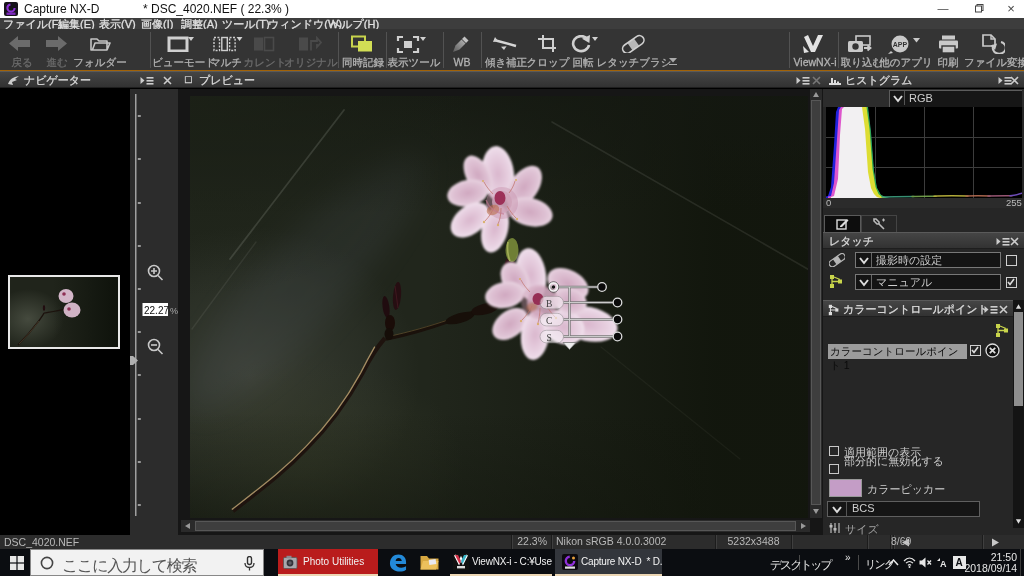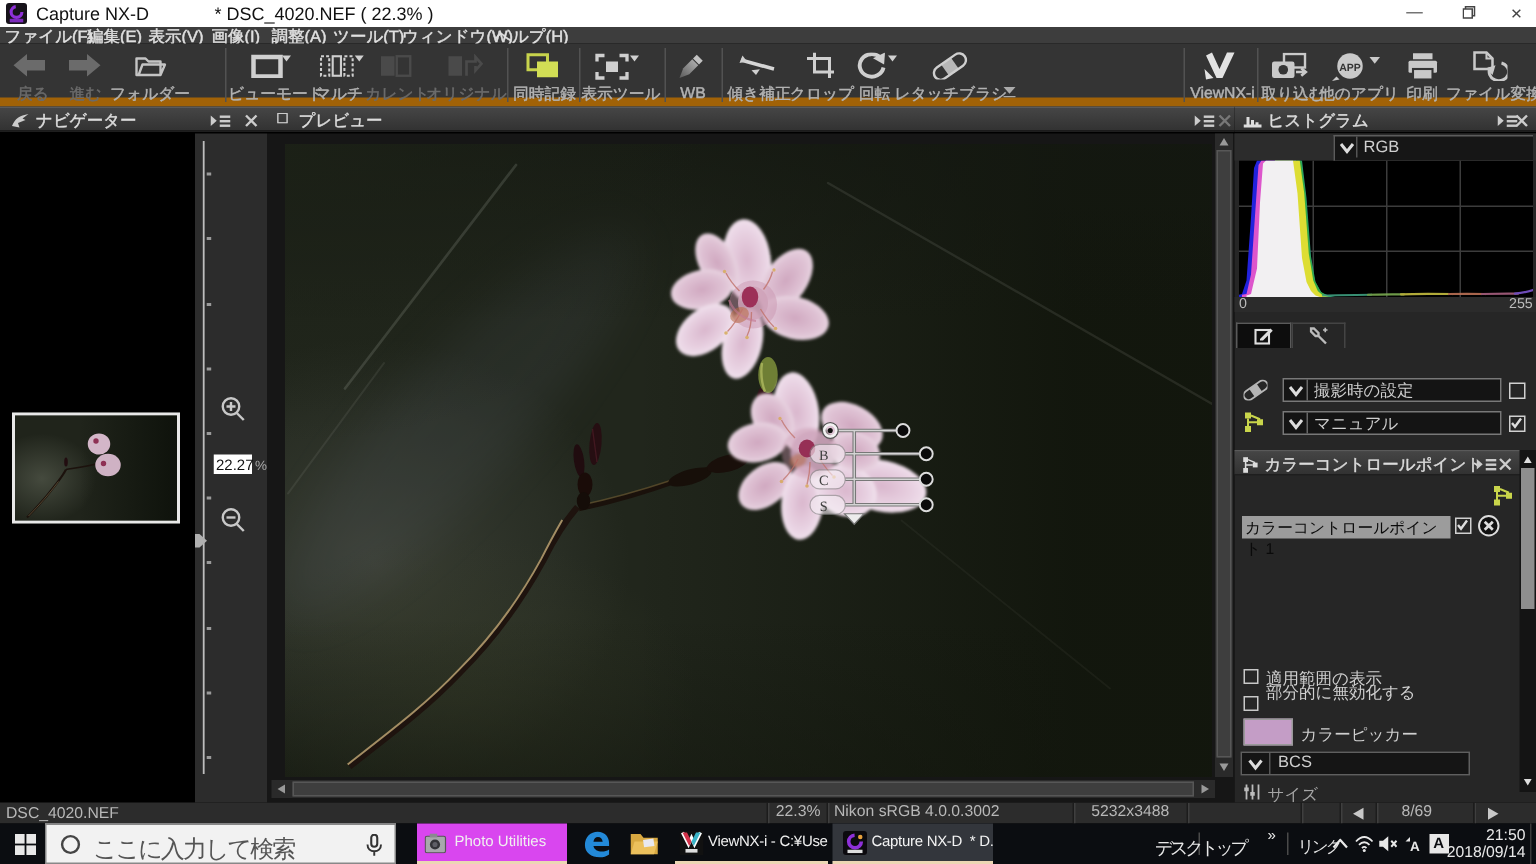--- a/index.html
+++ b/index.html
@@ -6,21 +6,21 @@
 .abs{position:absolute}
 #stage{position:absolute;left:0;top:0;width:1024px;height:576px}
 
 #titlebar{left:0;top:0;width:1024px;height:18px;background:#fff;color:#111;font-size:12px}
 #titlebar .t{position:absolute;left:24px;top:2px;letter-spacing:0}
 .wbtn{position:absolute;top:0;width:30px;height:17px;color:#444;text-align:center;font-size:11px;line-height:17px}
 
 #menubar{left:0;top:18px;width:1024px;height:11px;background:#3d3d3d;color:#e0e0e0;font-size:11px}
 #menubar span{position:absolute;top:-1px;white-space:nowrap;-webkit-text-stroke:0.3px #e0e0e0}
 
-#toolbar{left:0;top:29px;width:1024px;height:42px;background:#343434;border-bottom:6px solid #a16207}
+#toolbar{left:0;top:29px;width:1024px;height:42px;background:#343434;border-bottom:1px solid #a16207}
 .tlab{position:absolute;top:27px;font-size:10.5px;color:#b2b2b2;white-space:nowrap;transform:translateX(-50%);-webkit-text-stroke:0.3px #b2b2b2}
 .tlab.dis{color:#6b6b6b;-webkit-text-stroke:0.3px #6b6b6b}
 .tsep{position:absolute;top:3px;width:1px;height:36px;background:#525252}
 .ticon{position:absolute}
 
 .phead{position:absolute;height:17px;background:linear-gradient(#454545,#323232);border-top:1px solid #5a5a5a;border-bottom:1px solid #1e1e1e;color:#dcdcdc;font-size:11px}
 .phead .nm{position:absolute;top:1px;white-space:nowrap;-webkit-text-stroke:0.3px #dcdcdc}
 .pmenu{position:absolute;top:3px;width:16px;height:11px;color:#ccc}
 .px{position:absolute;top:2px;font-size:11px;color:#ccc}
 #navblack{left:0;top:89px;width:130px;height:446px;background:#000}
@@ -547,20 +547,32 @@
           <path d="M4 8 L11 1 12.5 2.5 6 9 4 9 Z" fill="#ddd"></path>
         </svg>
   </div>
   <div class="abs" style="left:38px;top:126px;width:36px;height:17px;background:#262626;border:1px solid #444;border-bottom:none">
     <svg class="abs" style="left:11px;top:2px" width="13" height="12" viewBox="0 0 13 12">
           <path d="M3 1 L6 4 6 6 4 6 1 3 1 1 Z M6 6 L11 11" stroke="#bbb" stroke-width="1.6" fill="none"></path>
           <path d="M9 2 L12 2 M10.5 0.5 L10.5 3.5" stroke="#bbb" stroke-width="1.1"></path>
         </svg>
   </div>
 
+  <div class="phead" style="left:0;top:143px;width:201px">
+    <span class="nm" style="left:6px">レタッチ</span>
+    <svg class="pmenu" style="left:172px" width="15" height="11" viewBox="0 0 15 11">
+          <path d="M1 2 L5 5.5 1 9 Z" fill="#ccc"></path>
+          <rect x="7" y="2" width="7" height="1.6" fill="#ccc"></rect>
+          <rect x="7" y="5" width="7" height="1.6" fill="#ccc"></rect>
+          <rect x="7" y="8" width="7" height="1.6" fill="#ccc"></rect>
+        </svg>
+    <svg class="px" style="left:187px;top:4px" width="9" height="9" viewBox="0 0 9 9">
+          <path d="M1 1 L8 8 M8 1 L1 8" stroke="#ccc" stroke-width="1.6"></path>
+        </svg>
+  </div>
 
   <svg class="abs" style="left:6px;top:164px" width="16" height="14" viewBox="0 0 16 14">
         <g transform="rotate(-35 8 7)">
           <rect x="-1" y="4" width="18" height="6.5" rx="3.2" fill="none" stroke="#b5b5b5" stroke-width="1.2"></rect>
           <rect x="5" y="4" width="6" height="6.5" fill="#b5b5b5"></rect>
         </g>
       </svg>
   <div class="abs" style="left:32px;top:163px;width:146px;height:16px;background:#141414;border:1px solid #787878">
     <svg class="abs" style="left:3px;top:4px" width="10" height="8" viewBox="0 0 10 8">
           <path d="M1 1 L5 6 9 1" fill="none" stroke="#ddd" stroke-width="2"></path>
@@ -673,21 +685,21 @@
   <div class="cell" style="left:511px;width:40px;text-align:right"><span style="margin-right:4px">22.3%</span></div>
   <div class="cell" style="left:551px;width:164px"><span style="margin-left:4px">Nikon sRGB 4.0.0.3002</span></div>
   <div class="cell" style="left:715px;width:76px;text-align:center">5232x3488</div>
   <div class="cell" style="left:791px;width:76px"></div>
   <div class="cell" style="left:867px;width:26px"></div>
   <div class="cell" style="left:893px;width:24px">
         <svg style="position:absolute;left:7px;top:3px" width="9" height="9" viewBox="0 0 9 9">
           <path d="M8 0.5 L8 8.5 1 4.5 Z" fill="#c8c8c8"></path>
         </svg>
       </div>
-  <div class="cell" style="left:917px;width:54px;text-align:center">8/69</div>
+  <div class="cell" style="left:890px;width:54px;">8/69</div>
   <div class="cell" style="left:982px;width:42px">
         <svg style="position:absolute;left:8px;top:3px" width="9" height="9" viewBox="0 0 9 9">
           <path d="M1 0.5 L1 8.5 8 4.5 Z" fill="#c8c8c8"></path>
         </svg>
       </div>
 </div>
 
 <div id="taskbar" class="abs">
 
   <svg class="abs" style="left:10px;top:7px" width="14" height="14" viewBox="0 0 14 14">
@@ -703,21 +715,21 @@
     <svg class="abs" style="left:9px;top:6px" width="14" height="14" viewBox="0 0 14 14">
           <circle cx="7" cy="7" r="5.6" fill="none" stroke="#444" stroke-width="1.6"></circle>
         </svg>
     <span class="abs" style="left:31px;top:6px;color:#555;font-size:16px;letter-spacing:-1.3px">ここに入力して検索</span>
     <svg class="abs" style="left:213px;top:6px" width="11" height="15" viewBox="0 0 11 15">
           <rect x="3.5" y="0.5" width="4" height="8" rx="2" fill="none" stroke="#333" stroke-width="1.4"></rect>
           <path d="M1 7 C1 10 3 11.5 5.5 11.5 C8 11.5 10 10 10 7 M5.5 11.5 L5.5 14.5" fill="none" stroke="#333" stroke-width="1.3"></path>
         </svg>
   </div>
 
-  <div class="tb" style="left:278px;width:100px;background:#d946ef;border-bottom:2px solid #ecd6b4">
+  <div class="tb" style="left:278px;width:100px;background:#b91c1c;border-bottom:2px solid #ecd6b4">
     <svg class="abs" style="left:5px;top:6px" width="16" height="14" viewBox="0 0 16 14">
           <rect x="0.5" y="2.5" width="13.5" height="11" rx="1.2" fill="#a8a8ac" stroke="#555" stroke-width="0.8"></rect>
           <rect x="3.5" y="0.8" width="5" height="2.5" fill="#8a8a90"></rect>
           <circle cx="7" cy="8" r="3.4" fill="#333338"></circle>
           <circle cx="7" cy="8" r="1.7" fill="#5e5e66"></circle>
         </svg>
     <span class="abs" style="left:25px;top:7px;font-size:10px;color:#f0f0f0">Photo Utilities</span>
   </div>
 
   <svg class="abs" style="left:389px;top:5px" width="18" height="18" viewBox="0 0 19 19">

